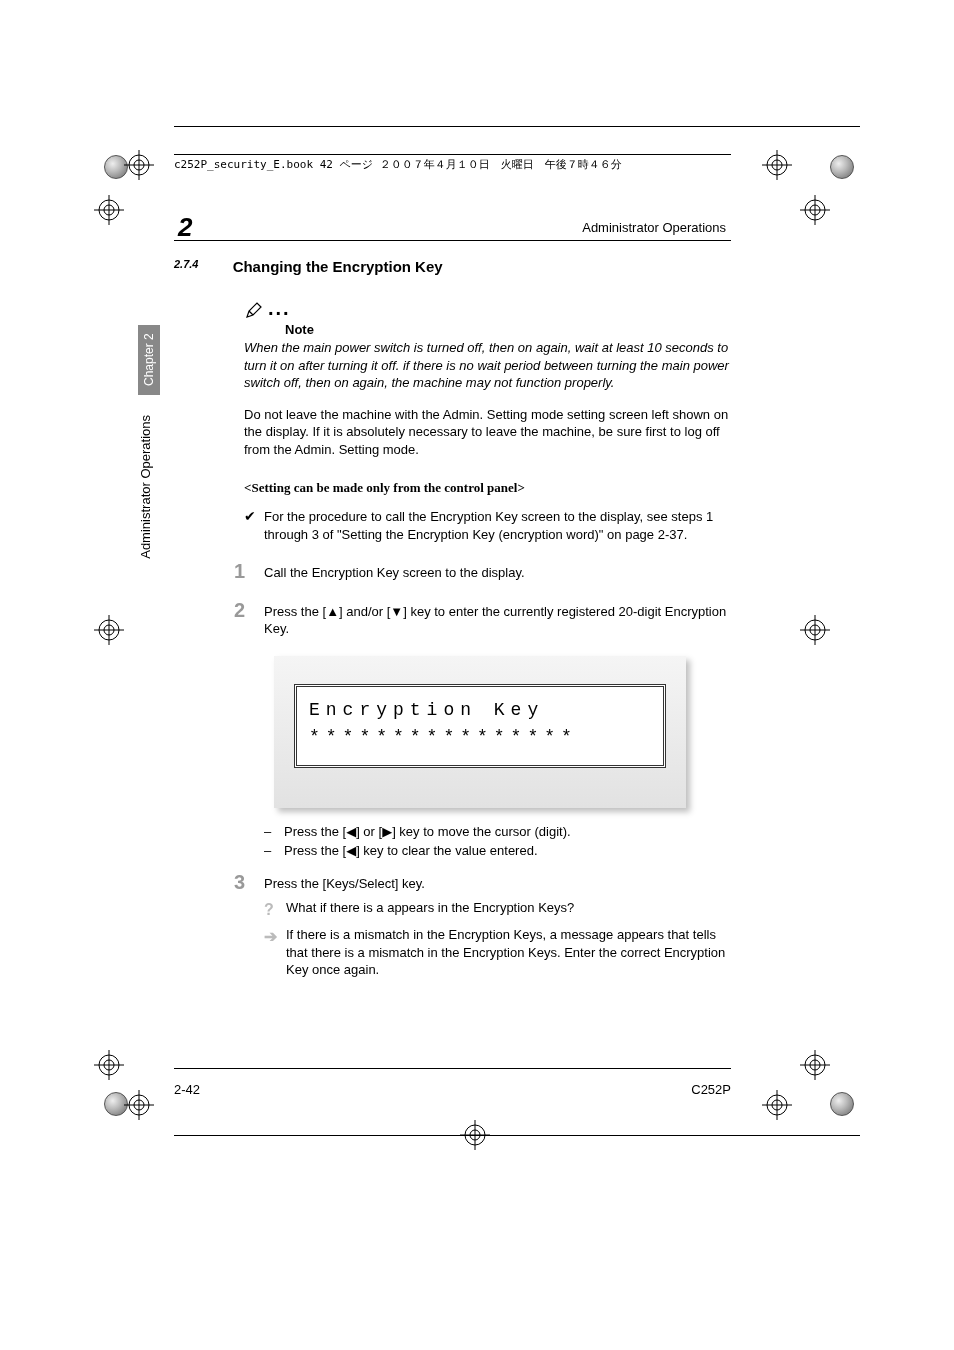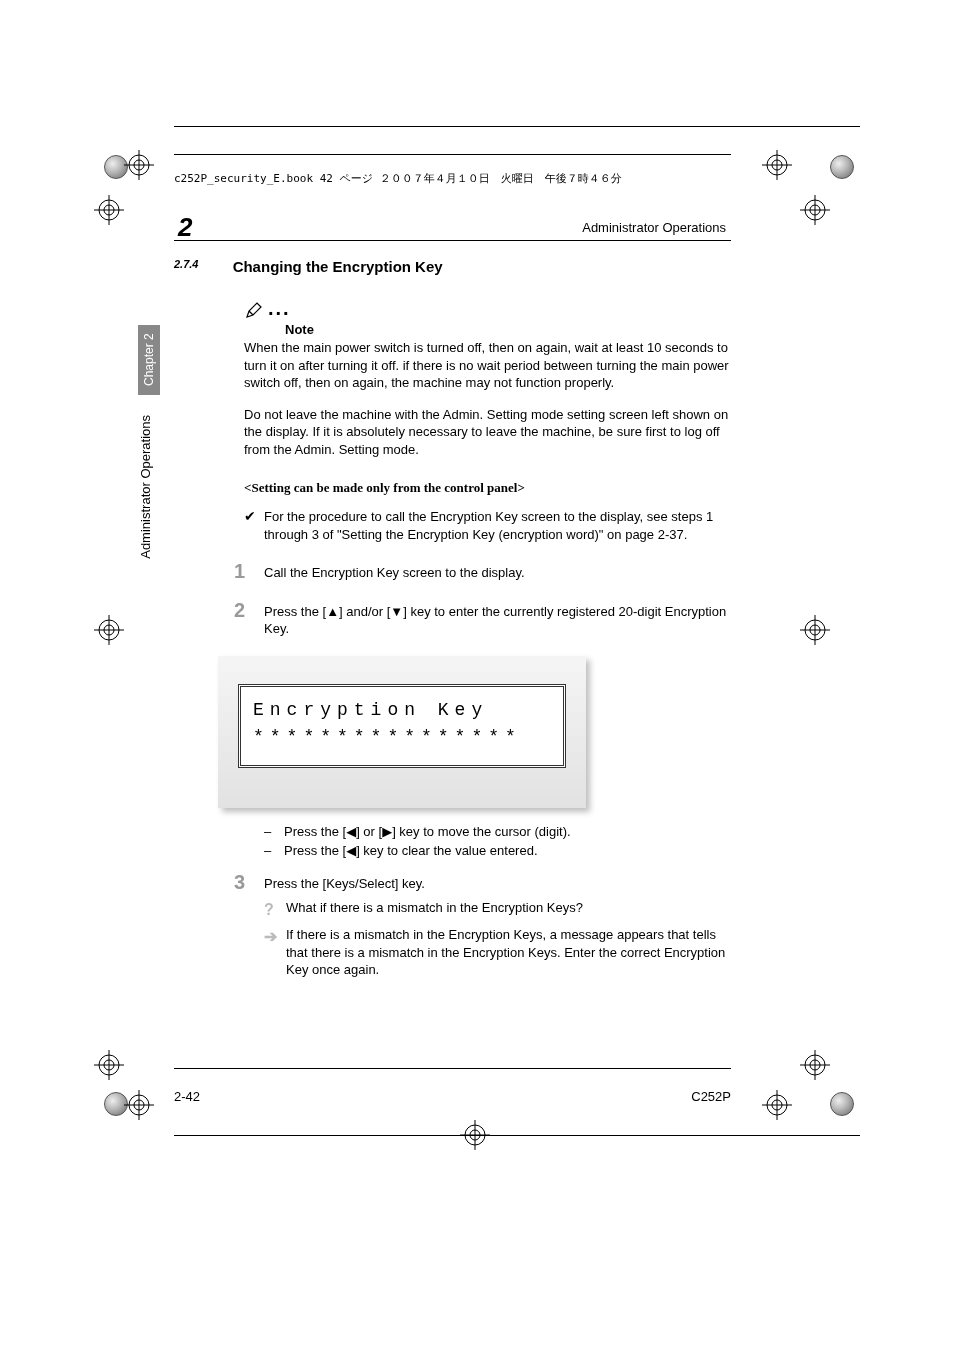--- a/index.html
+++ b/index.html
@@ -23,21 +23,21 @@
     border-bottom: 1px solid #000;
   }
   .header-line {
     position: absolute;
     left: 174px;
     top: 154px;
     width: 557px;
     border-top: 1px solid #000;
     font-family: "MS Mincho", monospace;
     font-size: 11px;
-    padding-top: 16px;
+    padding-top: 2px;
   }
   .chapter-num {
     position: absolute;
     left: 178px;
     top: 212px;
     font-size: 26px;
     font-weight: bold;
     font-style: italic;
     color: #000;
   }
@@ -87,20 +87,21 @@
     vertical-align: bottom;
     margin-left: 4px;
   }
   .note-label {
     font-weight: bold;
     font-size: 13px;
     margin-top: 2px;
     margin-left: 41px;
   }
   .note-text {
+    font-style: italic;
     font-size: 13px;
     line-height: 1.35;
     margin-top: 2px;
   }
   .note-text2 {
     font-size: 13px;
     line-height: 1.35;
     margin-top: 14px;
   }
   .setting-hdr {
@@ -136,23 +137,23 @@
     font-weight: bold;
     color: #999;
     line-height: 1;
   }
   .step-text {
     font-size: 13px;
     line-height: 1.35;
     padding-top: 3px;
   }
   .lcd-wrap {
-    margin-left: 44px;
+    margin-left: 100px;
     margin-top: 18px;
-    width: 368px;
+    width: 412px;
   }
   .lcd-outer {
     background: linear-gradient(#f5f5f5,#e2e2e2);
     padding: 28px 20px 40px 20px;
     box-shadow: 4px 4px 6px rgba(0,0,0,0.25);
   }
   .lcd-inner {
     border: 3px double #333;
     padding: 10px 12px 14px 12px;
     background: #fff;
@@ -215,21 +216,21 @@
     writing-mode: vertical-rl;
     transform: rotate(180deg);
   }
   .footer {
     position: absolute;
     left: 174px;
     top: 1068px;
     width: 557px;
     border-top: 1px solid #000;
     font-size: 13px;
-    padding-top: 20px;
+    padding-top: 13px;
     display: flex;
     justify-content: space-between;
   }
   .reg {
     position: absolute;
     width: 30px;
     height: 30px;
   }
   .corner {
     position: absolute;
@@ -377,21 +378,21 @@
     <div>Press the [◀] key to clear the value entered.</div>
   </div>
 
   <div class="step-row" style="margin-top:14px;">
     <div class="step-num">3</div>
     <div class="step-text">Press the [Keys/Select] key.</div>
   </div>
 
   <div class="qa-row">
     <div class="qa-icon">?</div>
-    <div>What if there is a mismatch in the Encryption Keys?</div>
+    <div>What if there is a appears in the Encryption Keys?</div>
   </div>
   <div class="qa-row">
     <div class="qa-icon">➔</div>
     <div>If there is a mismatch in the Encryption Keys, a message appears that tells that there is a mismatch in the Encryption Keys. Enter the correct Encryption Key once again.</div>
   </div>
 
 </div>
 
 <div class="footer">
   <span>2-42</span>

